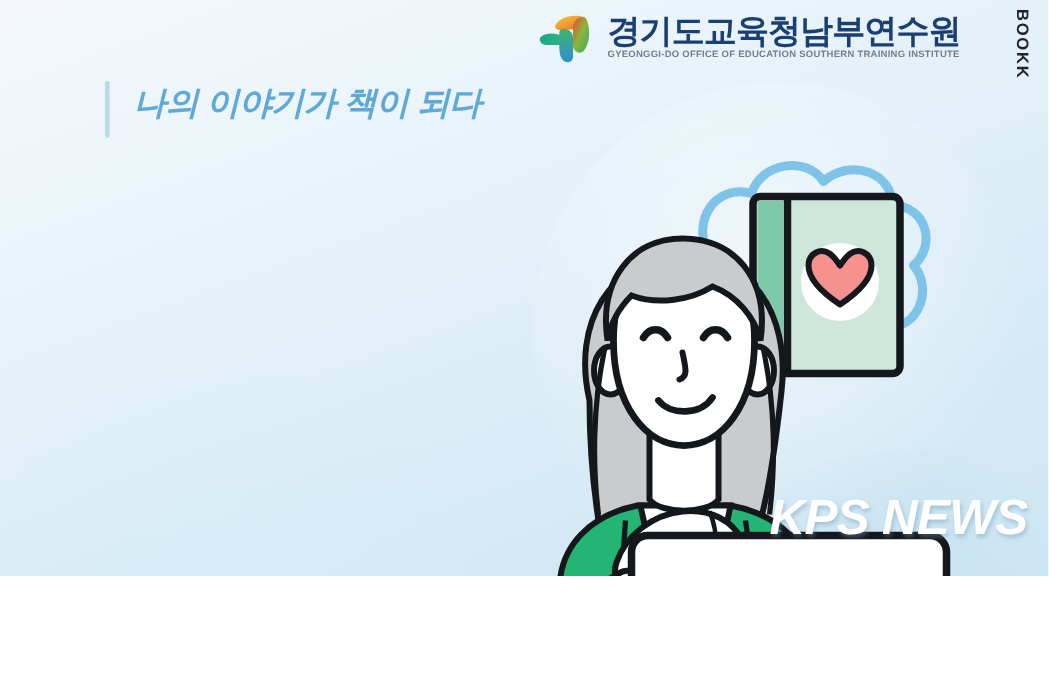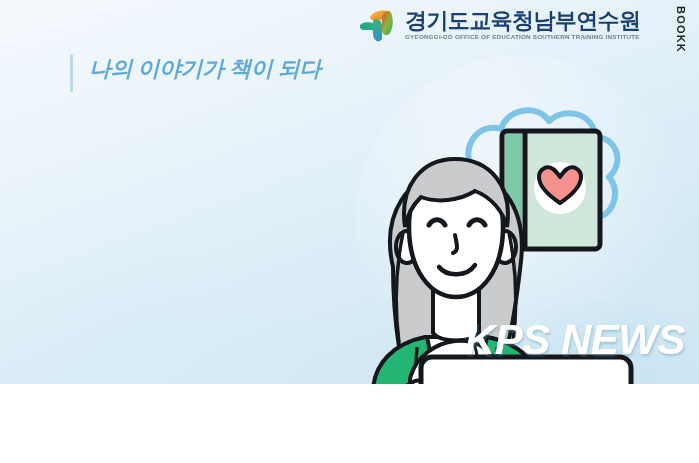--- a/index.html
+++ b/index.html
@@ -151,21 +151,21 @@
     left: 355px; top: 75px;
     width: 344px; height: 388px;
   }
   .illustration svg { display: block; }
 
   
   .watermark {
     position: absolute;
     right: 14px;
     bottom: 20px;
-    font-size: 42px;
+    font-size: 33px;
     font-weight: 900;
     font-style: italic;
     color: #ffffff;
     letter-spacing: -0.5px;
     text-shadow: 1px 2px 3px rgba(110,150,175,0.45);
     white-space: nowrap;
     pointer-events: none;
   }
 </style>
 </head>

